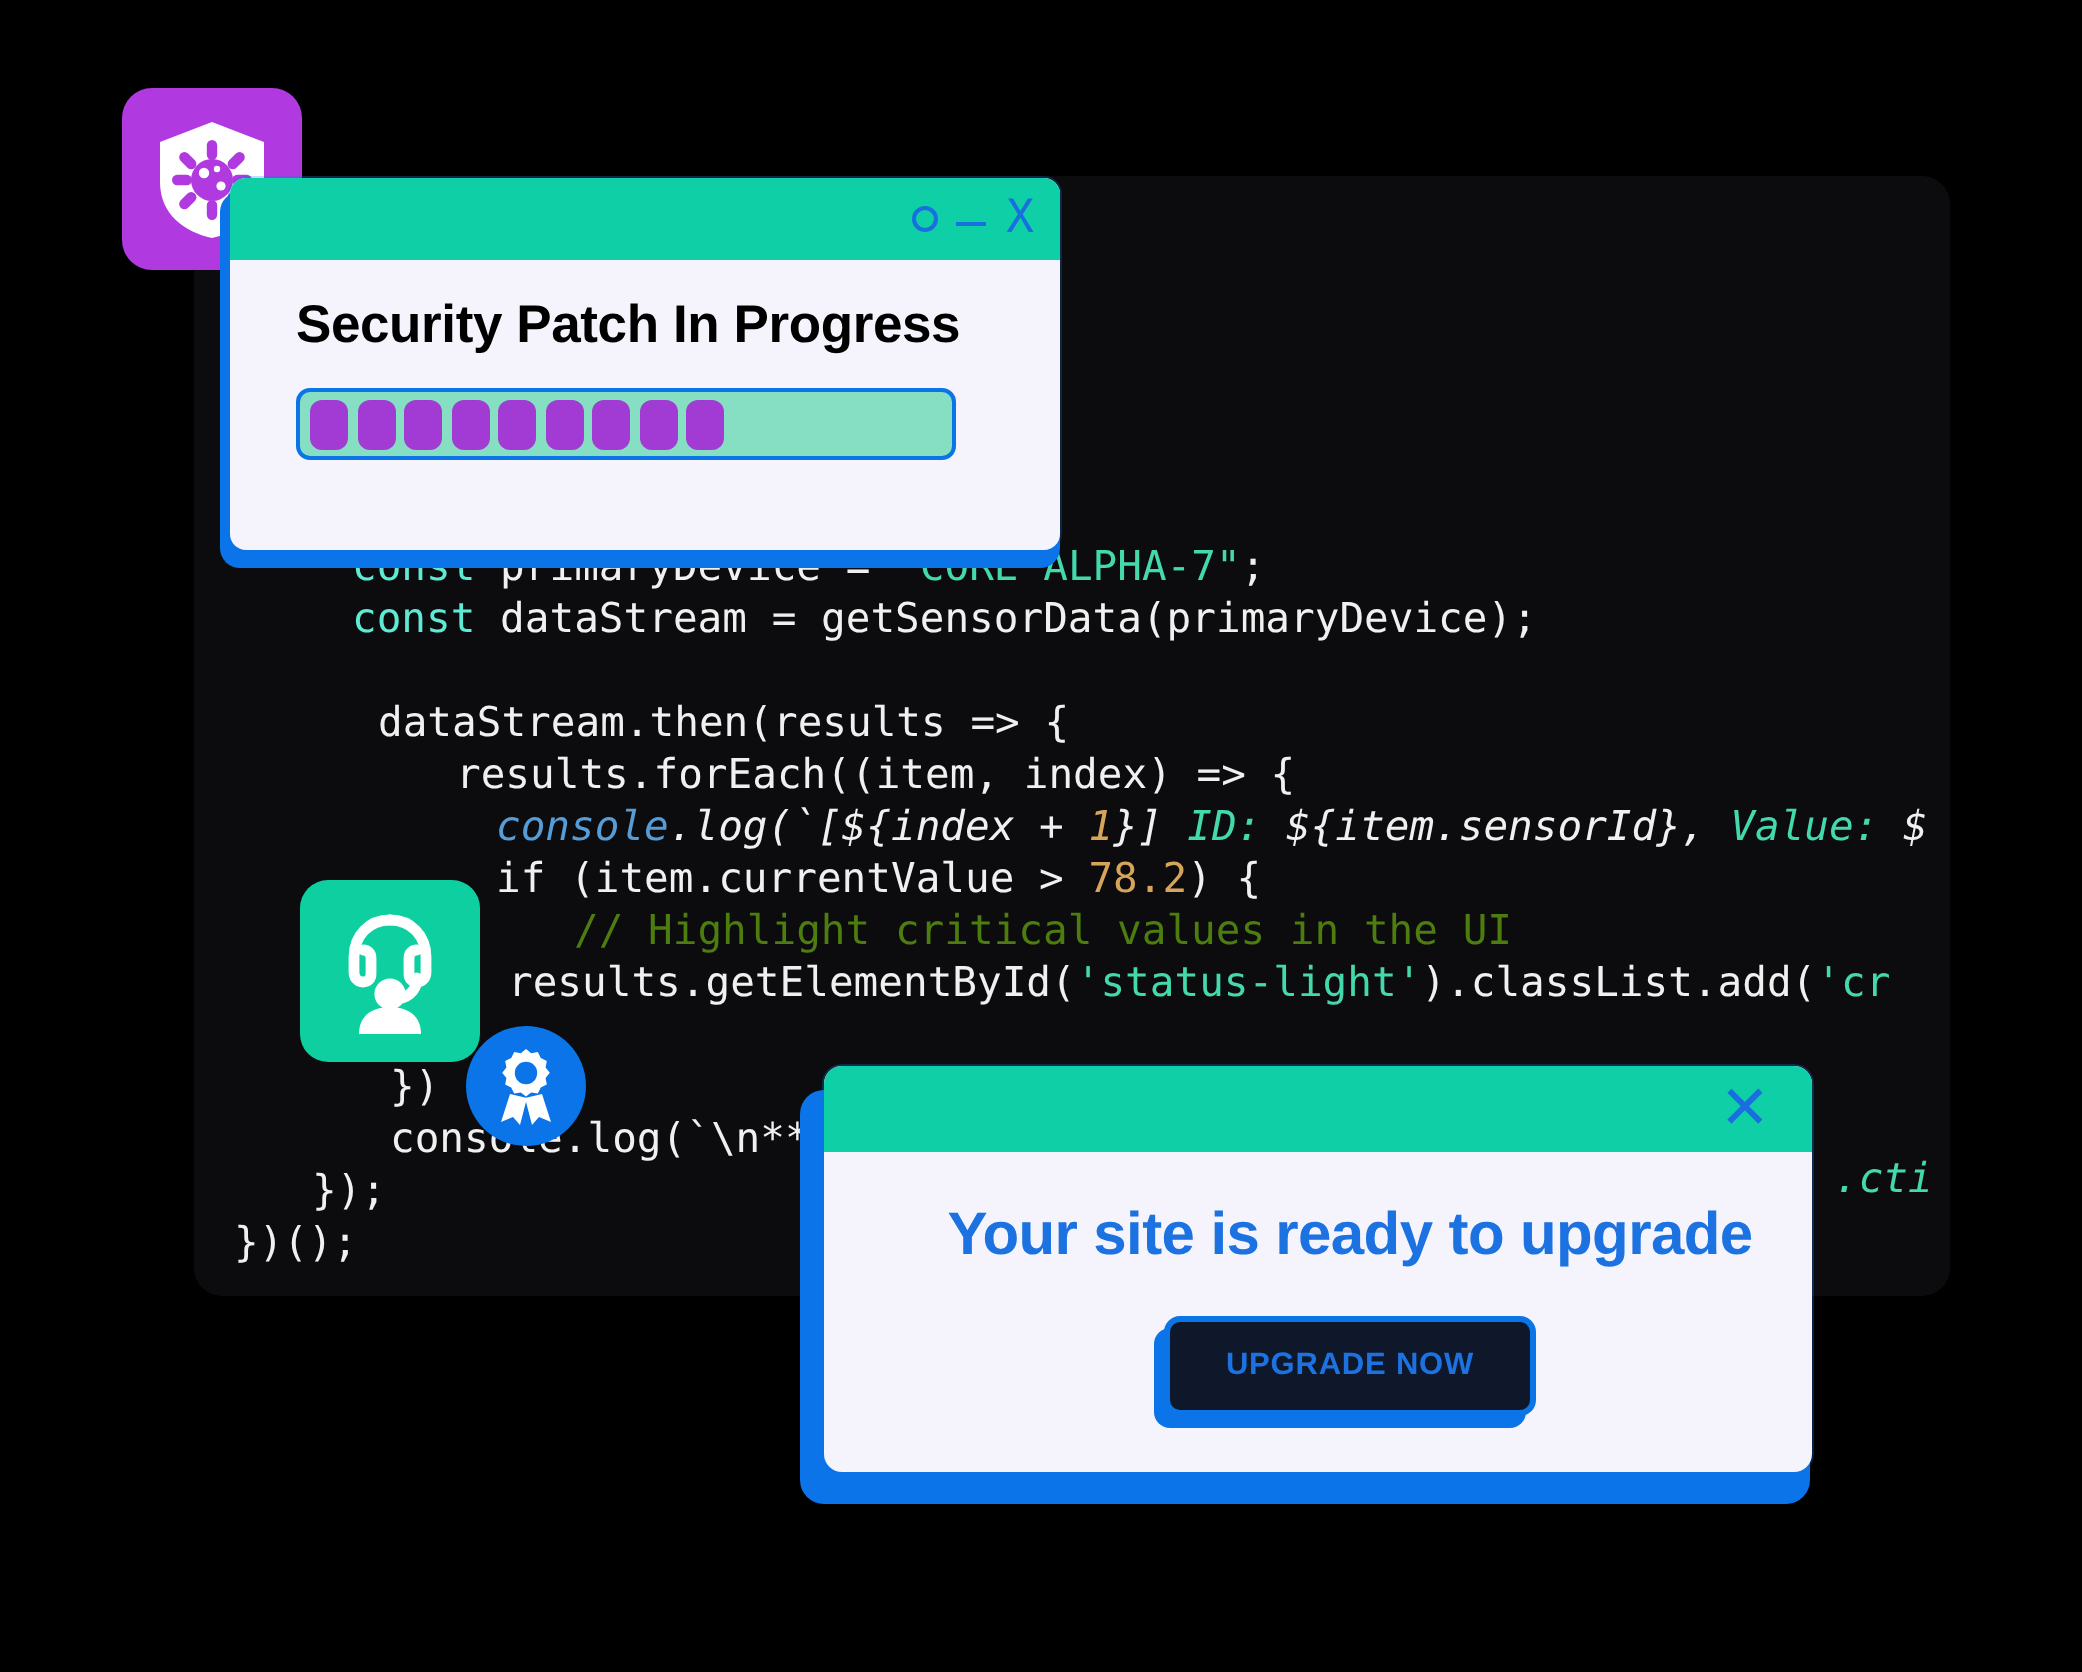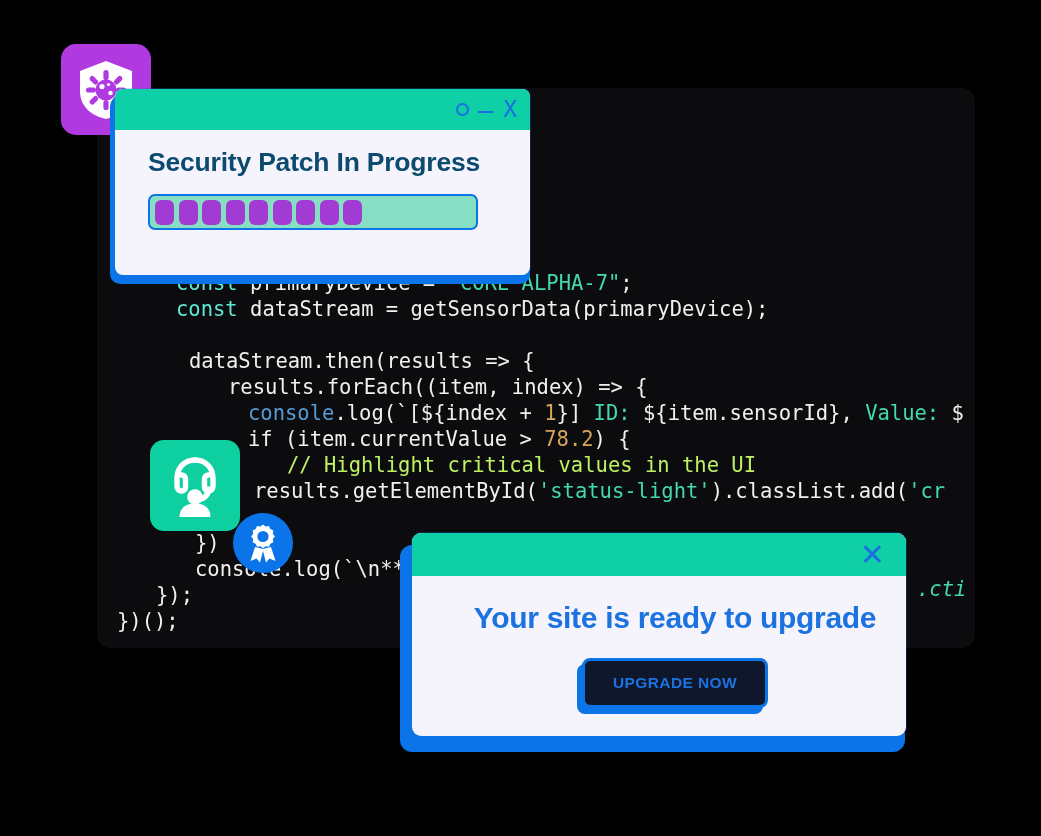--- a/index.html
+++ b/index.html
@@ -49,21 +49,21 @@
     font-family: "DejaVu Sans Mono", "Liberation Mono", monospace;
     font-size: 20.5px;
     line-height: 26px;
     color: #e6e6e6;
     letter-spacing: 0px;
   }
   .tok-kw      { color: #5eead4; }
   .tok-obj     { color: #569cd6; }
   .tok-str     { color: #43d9ad; }
   .tok-num     { color: #d7a55a; }
-  .tok-comment { color: #bef264; }
+  .tok-comment { color: #4d7c0f; }
   .tok-prop    { color: #43d9ad; }
   .tok-plain   { color: #f0f0f0; }
 
   
   .sec-dialog-shadow {
     position: absolute;
     left: 110px;
     top: 96px;
     width: 420px;
     height: 188px;
@@ -110,21 +110,21 @@
     height: 2.6px;
     background: #1a6fe0;
     margin-bottom: -5px;
   }
   .win-ctl.ex { font-weight: 400; font-size: 23px; margin-left: 10px; }
 
   .sec-body {
     padding: 18px 28px 0 33px;
   }
   .sec-title {
-    color: #0c4a6e;
+    color: #000000;
     font-size: 26.5px;
     font-weight: 700;
     letter-spacing: -0.2px;
     margin: 0 0 17px 0;
     line-height: 1.1;
   }
   .progress-track {
     width: 330px;
     height: 36px;
     background: #86dec3;
@@ -269,21 +269,21 @@
 <div id="stage">
 
   <div class="code-panel">
     <div class="code-inner" id="code-lines">
         <div class="code-line" style="top: 0px; left: 115px;"><span class="tok-plain">tching data:", error);</span></div>
         <div class="code-line" style="top: 130px; left: 120px;"><span class="tok-plain">s and display the data</span></div>
         <div class="code-line" style="top: 182px; left: 79px;"><span class="tok-kw">const</span><span class="tok-plain"> primaryDevice = </span><span class="tok-str">"CORE ALPHA-7"</span><span class="tok-plain">;</span></div>
         <div class="code-line" style="top: 208px; left: 79px;"><span class="tok-kw">const</span><span class="tok-plain"> dataStream = getSensorData(primaryDevice);</span></div>
         <div class="code-line" style="top: 260px; left: 92px;"><span class="tok-plain">dataStream.then(results =&gt; {</span></div>
         <div class="code-line" style="top: 286px; left: 131px;"><span class="tok-plain">results.forEach((item, index) =&gt; {</span></div>
-        <div class="code-line" style="top: 312px; left: 151px;"><span class="tok-obj">console</span><span class="tok-plain">.log(`[${index + </span><span class="tok-num">1</span><span class="tok-plain">}] </span><span class="tok-prop">ID:</span><span class="tok-plain"> ${item.sensorId}, </span><span class="tok-prop">Value:</span><span class="tok-plain"> $</span></div>
+        <div class="code-line" style="top: 312px; left: 151px; font-style: italic;"><span class="tok-obj">console</span><span class="tok-plain">.log(`[${index + </span><span class="tok-num">1</span><span class="tok-plain">}] </span><span class="tok-prop">ID:</span><span class="tok-plain"> ${item.sensorId}, </span><span class="tok-prop">Value:</span><span class="tok-plain"> $</span></div>
         <div class="code-line" style="top: 338px; left: 151px;"><span class="tok-plain">if (item.currentValue &gt; </span><span class="tok-num">78.2</span><span class="tok-plain">) {</span></div>
         <div class="code-line" style="top: 364px; left: 190px;"><span class="tok-comment">// Highlight critical values in the UI</span></div>
         <div class="code-line" style="top: 390px; left: 157px;"><span class="tok-plain">results.getElementById(</span><span class="tok-str">'status-light'</span><span class="tok-plain">).classList.add(</span><span class="tok-str">'cr</span></div>
         <div class="code-line" style="top: 442px; left: 98px;"><span class="tok-plain">})</span></div>
         <div class="code-line" style="top: 468px; left: 98px;"><span class="tok-plain">console.log(`\n**</span></div>
         <div class="code-line" style="top: 488px; left: 820px; font-style: italic;"><span class="tok-str">.cti</span></div>
         <div class="code-line" style="top: 494px; left: 59px;"><span class="tok-plain">});</span></div>
         <div class="code-line" style="top: 520px; left: 20px;"><span class="tok-plain">})();</span></div>
       </div>
   </div>

